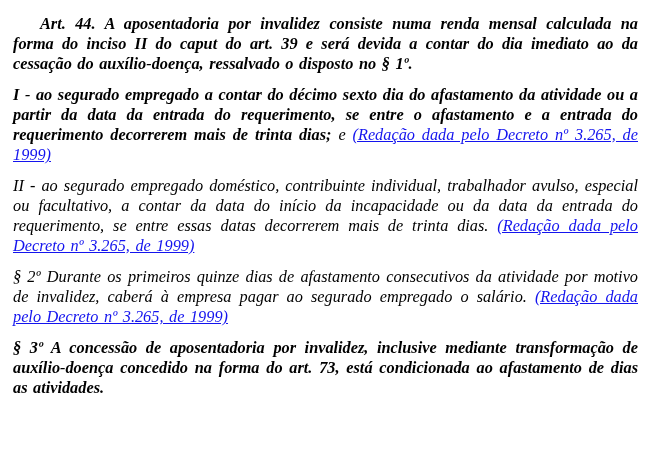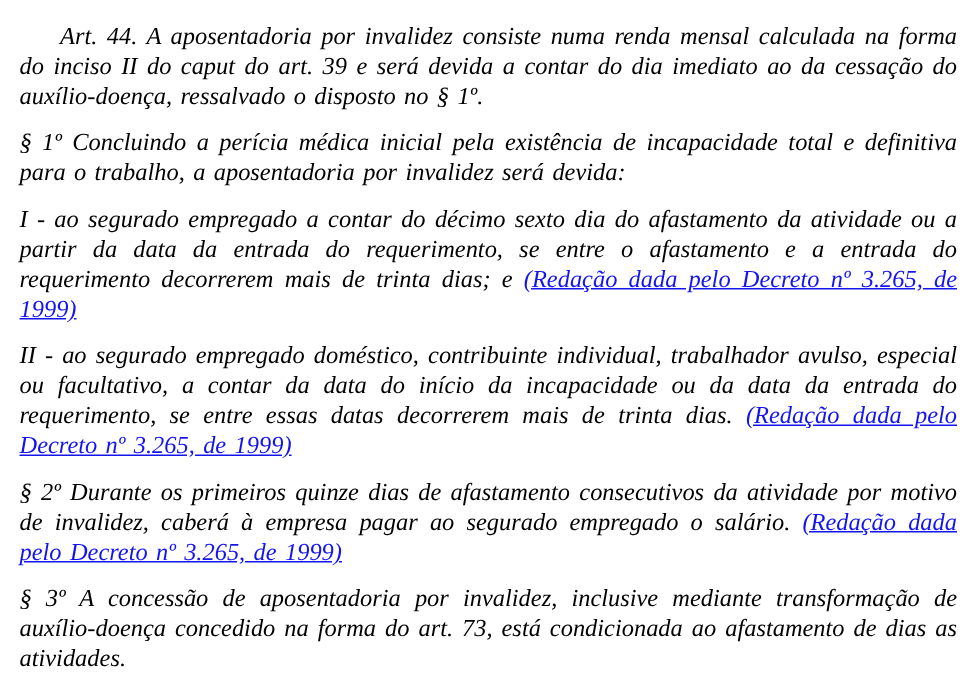--- a/index.html
+++ b/index.html
@@ -23,21 +23,21 @@
     font-family: "Liberation Serif", "DejaVu Serif", serif;
     font-style: italic;
     font-size: 16.3px;
     line-height: 20px;
     text-align: justify;
     color: #000000;
     margin: 0 0 11px 0;
     word-spacing: 1.5px;
   }
   .run-bold {
-    font-weight: normal;
+    font-weight: bold;
     margin-top: 16px;
   }
   .run-regular {
     font-weight: normal;
   }
   .first-indent {
     text-indent: 27px;
   }
   .decree-link {
     color: #1414ee;
@@ -46,21 +46,20 @@
     cursor: pointer;
   }
 </style>
 </head>
 <body>
 
 <div class="page">
 
   <p class="para first-indent"><span class="run-bold">Art. 44. A aposentadoria por invalidez consiste numa renda mensal calculada na forma do inciso II do caput do art. 39 e será devida a contar do dia imediato ao da cessação do auxílio-doença, ressalvado o disposto no § 1º.</span></p>
 
-  <p class="para"><span class="run-bold">§ 1º Concluindo a perícia médica inicial pela existência de incapacidade total e definitiva para o trabalho, a aposentadoria por invalidez será devida:</span></p>
 
   <p class="para"><span class="run-bold">I - ao segurado empregado a contar do décimo sexto dia do afastamento da atividade ou a partir da data da entrada do requerimento, se entre o afastamento e a entrada do requerimento decorrerem mais de trinta dias;</span><span class="run-regular"> e </span><a class="decree-link">(Redação dada pelo Decreto nº 3.265, de 1999)</a></p>
 
   <p class="para"><span class="run-regular">II - ao segurado empregado doméstico, contribuinte individual, trabalhador avulso, especial ou facultativo, a contar da data do início da incapacidade ou da data da entrada do requerimento, se entre essas datas decorrerem mais de trinta dias. </span><a class="decree-link">(Redação dada pelo Decreto nº 3.265, de 1999)</a></p>
 
   <p class="para"><span class="run-regular">§ 2º Durante os primeiros quinze dias de afastamento consecutivos da atividade por motivo de invalidez, caberá à empresa pagar ao segurado empregado o salário. </span><a class="decree-link">(Redação dada pelo Decreto nº 3.265, de 1999)</a></p>
 
   <p class="para"><span class="run-bold">§ 3º A concessão de aposentadoria por invalidez, inclusive mediante transformação de auxílio-doença concedido na forma do art. 73, está condicionada ao afastamento de dias as atividades.</span></p>
 
 </div>

